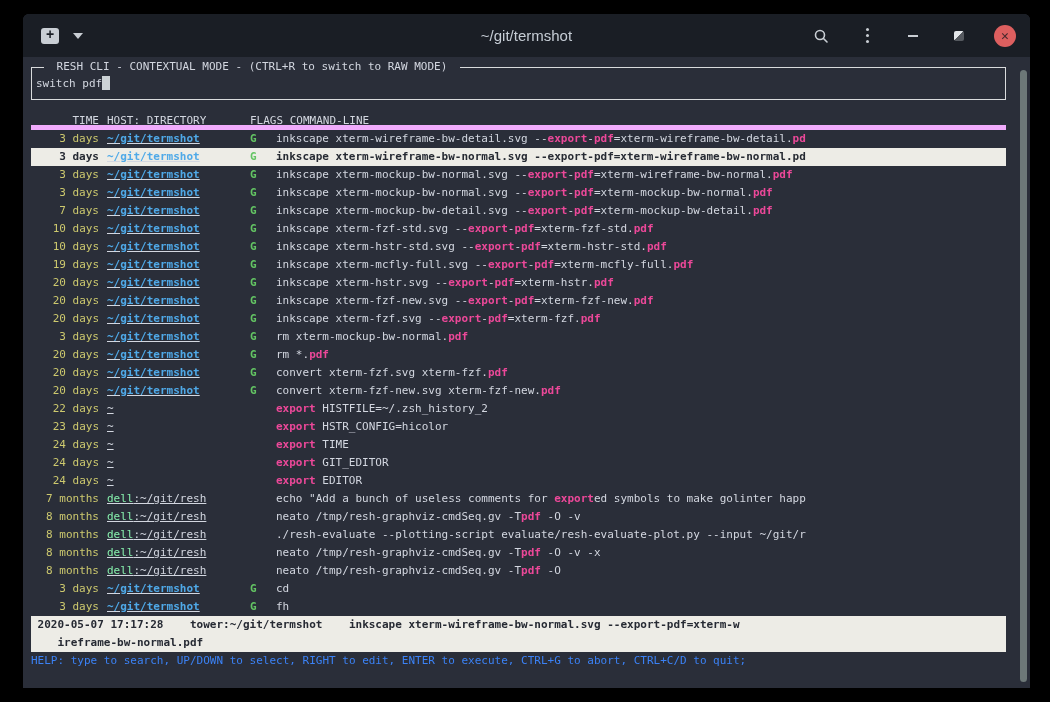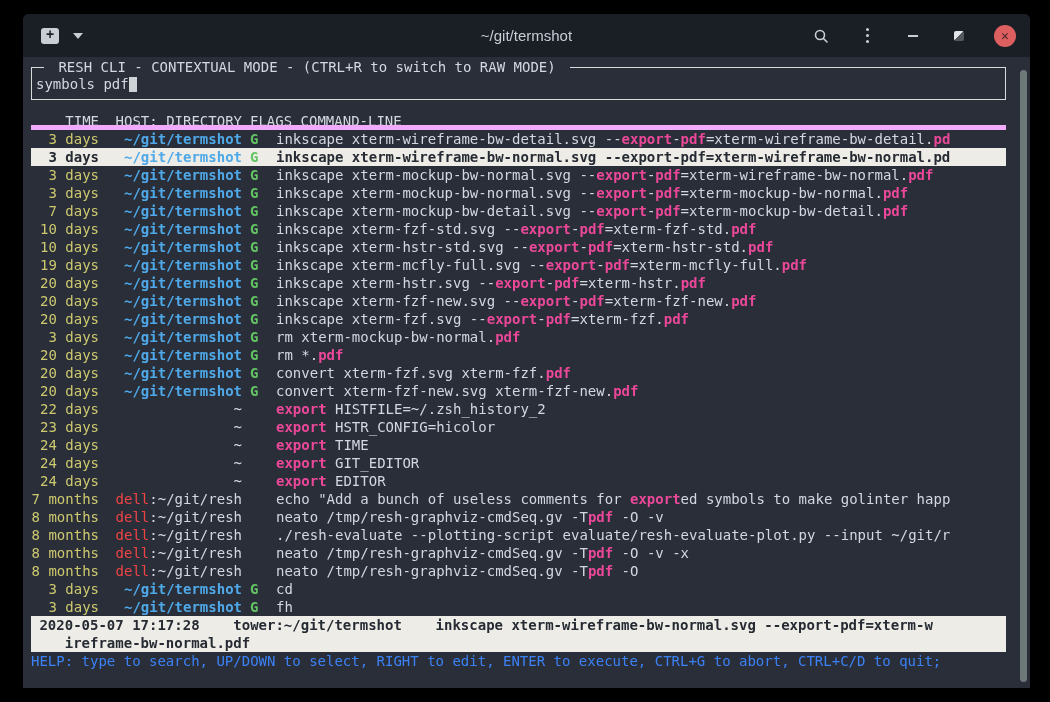--- a/index.html
+++ b/index.html
@@ -28,40 +28,40 @@
   .kebab i { width:3px; height:3px; border-radius:50%; background:#c9ced4; }
   .min-glyph { width:10px; height:2px; background:#c9ced4; }
   .restore-glyph { width:10px; height:10px; border-radius:2px;
                    background:linear-gradient(135deg,#e3e6e9 0 50%,#55595f 50% 100%); }
   .close-btn { width:22px; height:22px; border-radius:50%; background:#dd5f5f;
                display:flex; align-items:center; justify-content:center; cursor:pointer; }
   .close-btn span { color:#47282c; font:bold 13px/1 "DejaVu Sans Mono",monospace; margin-top:-1px; }
 
   
   .term { position:relative; height:631px; padding:0 24px 0 8px;
-          font-size:14px; line-height:18px; color:#d3d7e0; }
+          font-size:11px; line-height:18px; color:#d3d7e0; }
   .seg { white-space:pre; }
   .c-f { color:#d3d7e0; }
   .c-t { color:#cdc96e; }
   .c-d { color:#4fa9e8; font-weight:bold; }
   .c-g { color:#63c463; font-weight:bold; }
   .c-m { color:#ec4899; font-weight:bold; }
-  .c-h { color:#ef4444; }
+  .c-h { color:#86efac; }
 
   .search-box { margin-top:10px; border:1px solid #d9dbdd; position:relative;
                 padding:7px 4px 6px 4px; height:33px; }
   .search-box-title { position:absolute; top:-10px; left:12px; background:#2a2e39;
                       padding:0 6px; color:#d3d7e0; white-space:pre; }
   .search-query { white-space:pre; display:inline-block; }
   .cursor-block { display:inline-block; width:8px; height:15px; background:#ccd2d6;
                   vertical-align:text-bottom; }
 
   .grid-row { display:flex; align-items:baseline; height:18px; white-space:pre; overflow:hidden; }
   .cell-time { width:68px; text-align:right; flex:none; white-space:pre; }
-  .cell-dir  { width:135px; margin-left:8px; text-align:right; flex:none; white-space:pre; overflow:hidden; }
+  .cell-dir  { width:135px; margin-left:8px; flex:none; white-space:pre; overflow:hidden;text-decoration:underline; }
   .cell-flag { width:9px; margin-left:8px; flex:none; white-space:pre; }
   .cell-cmd  { flex:1 1 auto; margin-left:17px; white-space:pre; overflow:hidden; }
 
   .table-header { margin-top:12px; border-bottom:5px solid #f0abfc; color:#d3d7e0; }
   .table-header .cell-cmd { margin-left:8px; }
 
   .hrow { cursor:pointer; }
   .hrow.sel { background:#edece6; font-weight:bold; }
   .hrow.sel .c-f, .hrow.sel .c-t { color:#262a33; }
 
@@ -107,21 +107,21 @@
       <div class="close-btn">
           <span>✕</span>
         </div>
     </div>
   </div>
 
   <div class="term">
 
     <div class="search-box">
       <span class="search-box-title"> RESH CLI - CONTEXTUAL MODE - (CTRL+R to switch to RAW MODE) </span>
-      <span class="search-query">symbols pdf</span><span class="cursor-block"></span>
+      <span class="search-query">switch pdf</span><span class="cursor-block"></span>
     </div>
 
     <div class="grid-row table-header">
       <span class="cell-time">TIME</span>
       <span class="cell-dir">HOST: DIRECTORY</span>
       <span class="cell-cmd">FLAGS COMMAND-LINE</span>
     </div>
 
     <div id="history-rows">
         <div class="grid-row hrow"><span class="cell-time seg c-t">3 days</span><span class="cell-dir"><span class="seg c-d">~/git/termshot</span></span><span class="cell-flag seg c-g">G</span><span class="cell-cmd"><span class="seg c-f">inkscape xterm-wireframe-bw-detail.svg --</span><span class="seg c-m">export</span><span class="seg c-f">-</span><span class="seg c-m">pdf</span><span class="seg c-f">=xterm-wireframe-bw-detail.</span><span class="seg c-m">pd</span></span></div>

